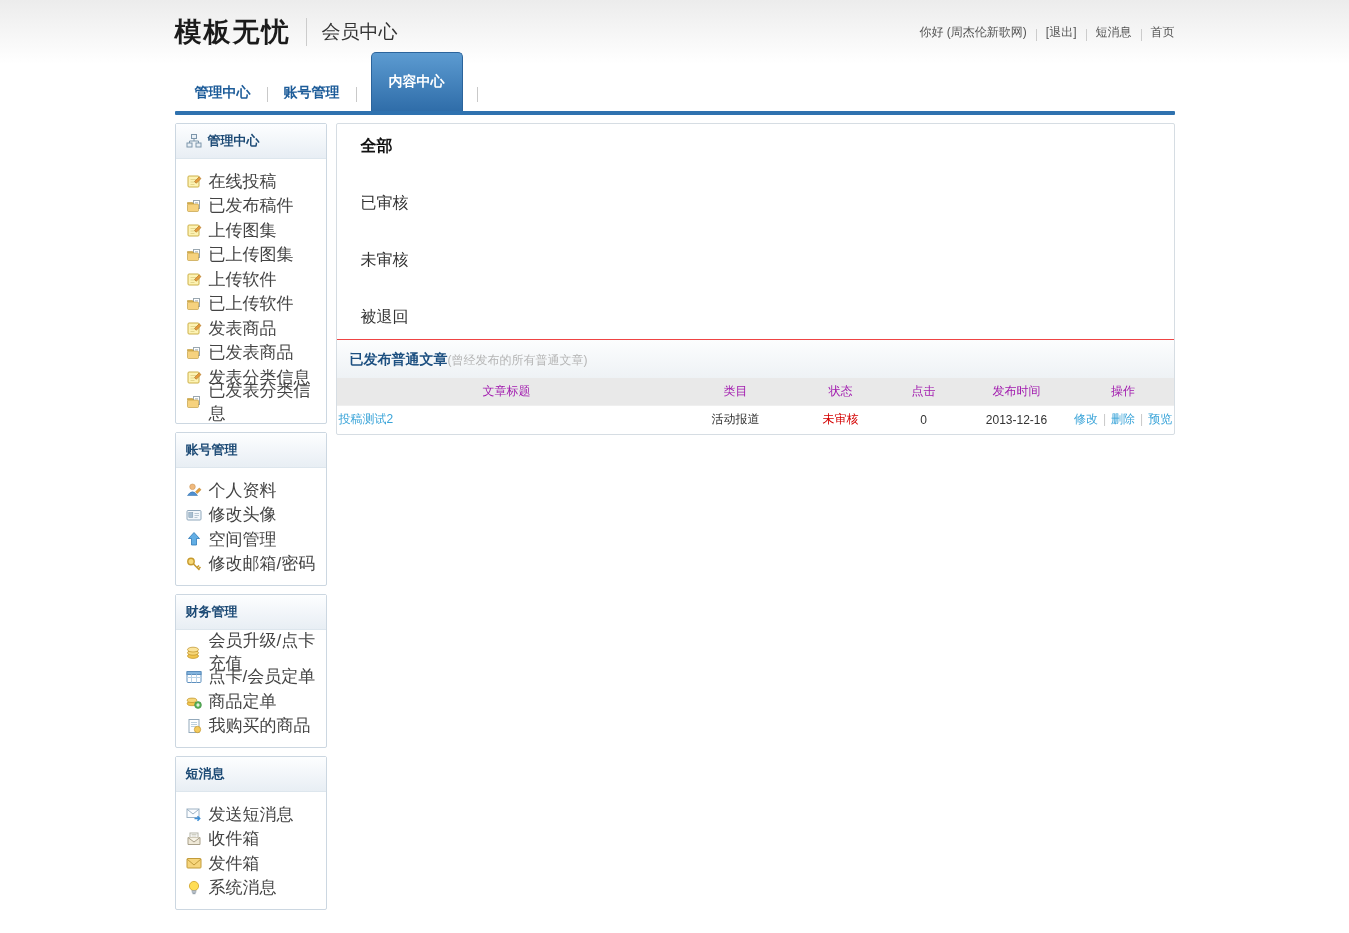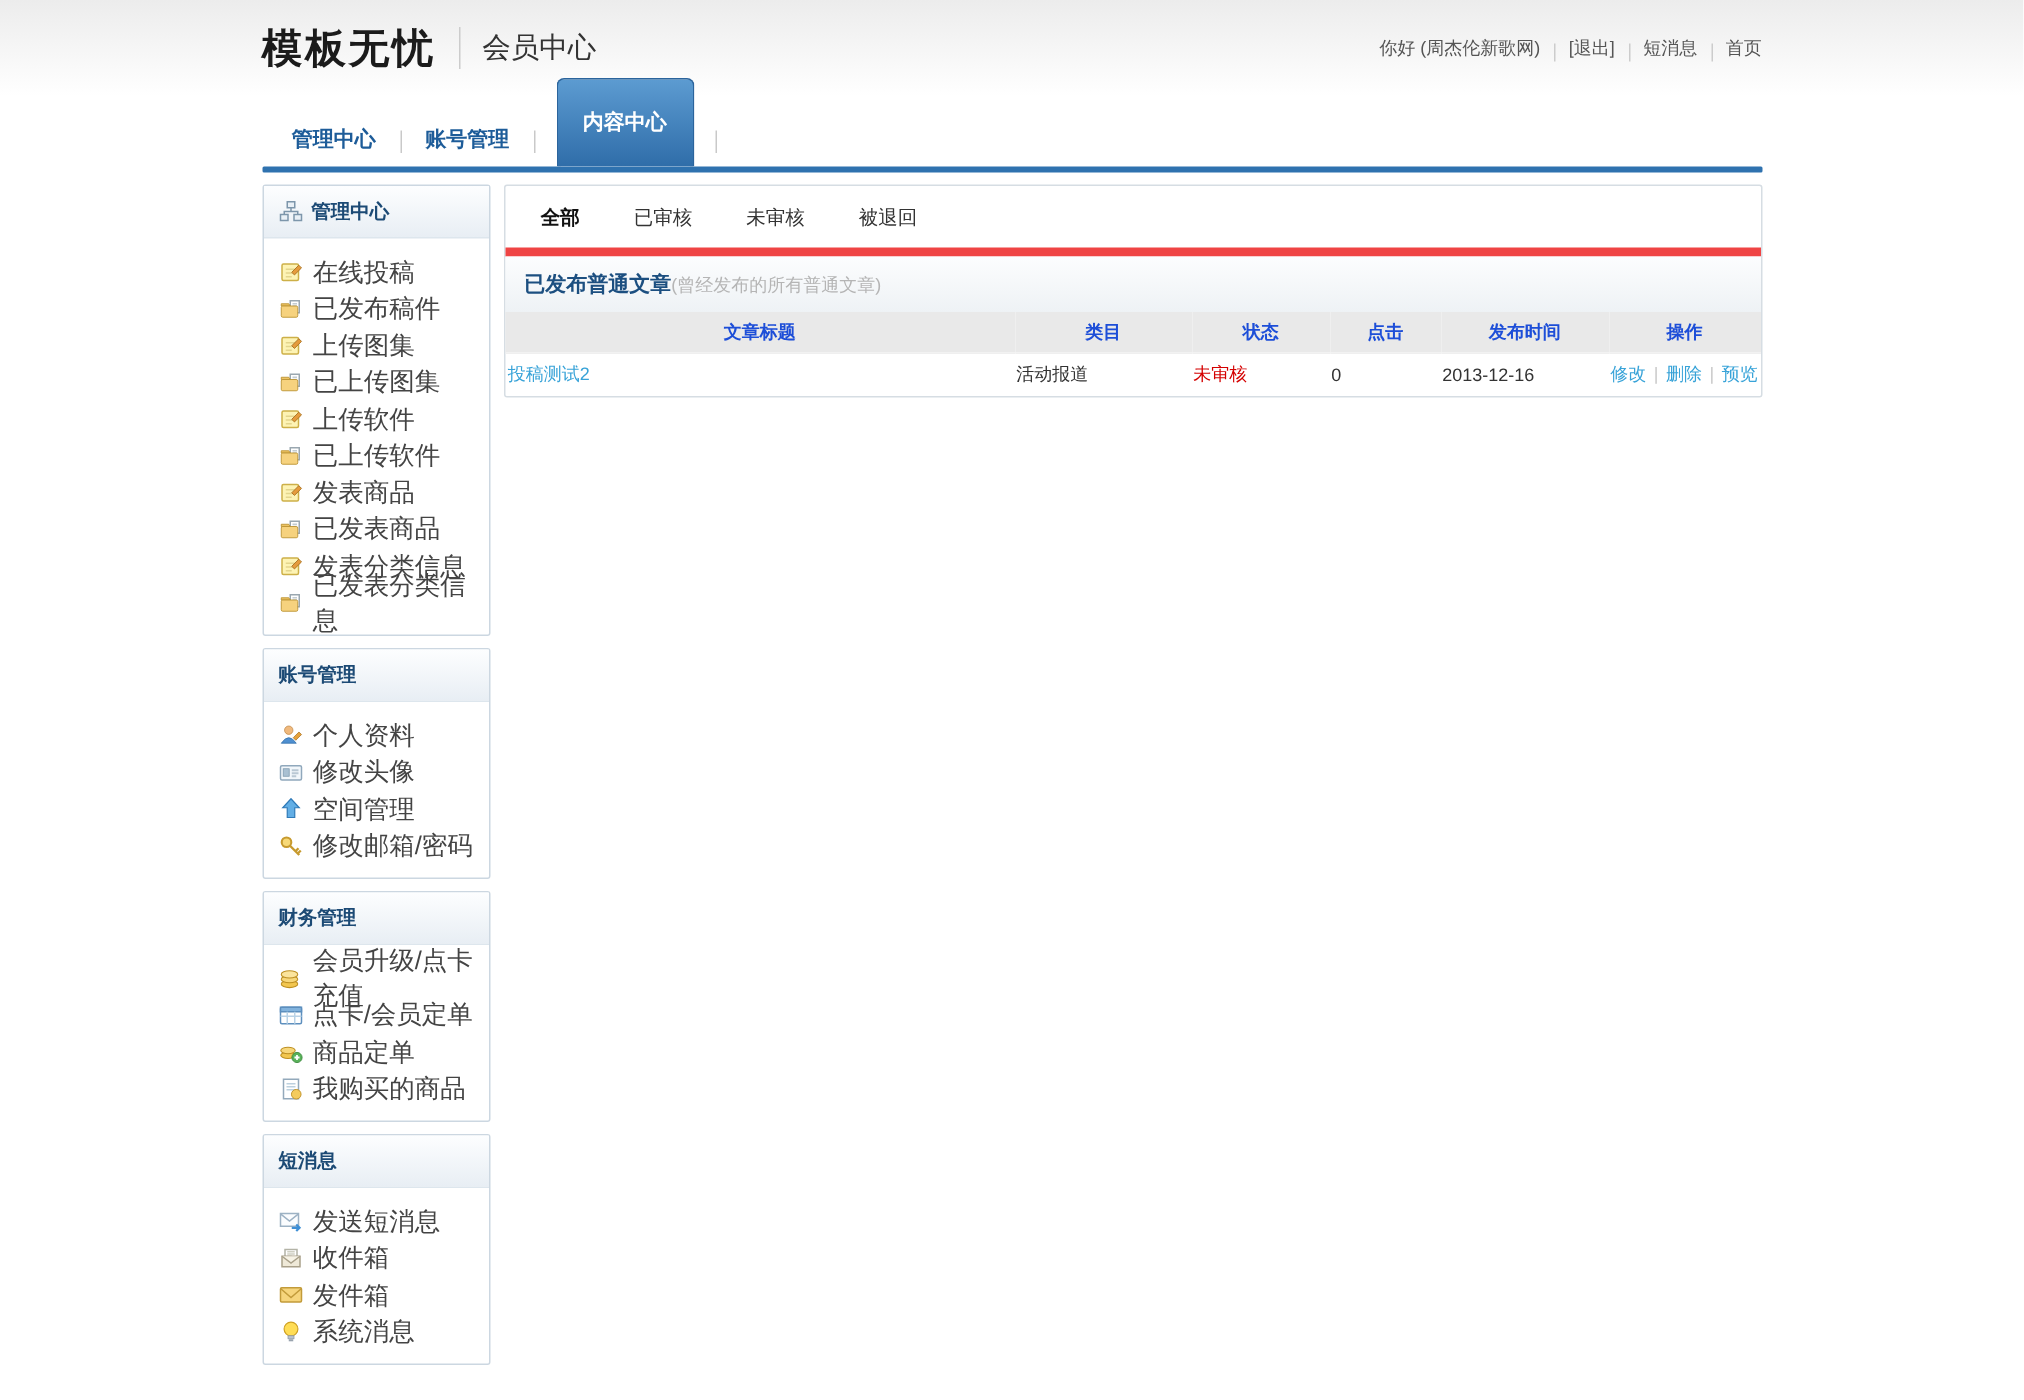--- a/index.html
+++ b/index.html
@@ -44,30 +44,30 @@
     padding:8px 10px; font-size:13px; font-weight:bold; color:#1c4a75;
     display:flex; align-items:center; gap:6px;
   }
   .side-list { list-style:none; margin:0; padding:10px 10px 9px; }
   .side-item { display:flex; align-items:center; gap:7px; height:24.5px; font-size:17px; color:#444; cursor:pointer; }
   .icon16 { width:16px; height:16px; flex:none; display:inline-block; }
   .icon16 svg, .icon14 svg { width:100%; height:100%; display:block; }
 
   
   .main-box { flex:1; border:1px solid #d6dde3; background:#fff; border-radius:2px; }
-  .filter-tabs { display:flex; gap:36px; padding:12px 24px 11px; border-bottom:6px solid #ef4444; font-size:13px; }
+  .filter-tabs { display:flex; gap:36px; padding:12px 24px 11px; border-bottom:1px solid #ef4444; font-size:16px;flex-direction:column; }
   .filter-tab { color:#333; text-decoration:none; cursor:pointer; }
   .filter-tab.active { font-weight:bold; color:#111; }
   .heading-bar { padding:10px 13px 9px; background:linear-gradient(#fcfdfe,#eef2f5); }
   .heading-title { font-size:14px; font-weight:bold; color:#1c4f80; }
   .heading-sub { font-size:12px; color:#b5b5b5; }
 
   table.articles { width:100%; border-collapse:collapse; font-size:12px; color:#333; }
-  table.articles thead th { background:#e9e9e9; font-weight:bold; height:27px; text-align:center; color:#1d4ed8; }
-  table.articles tbody td { height:29px; border-top:1px solid #efefef; }
+  table.articles thead th { background:#e9e9e9; font-weight:normal; height:27px; text-align:center; color:#a21caf; }
+  table.articles tbody td { height:29px; text-align:center; border-top:1px solid #efefef; }
   table.articles tbody tr.alt { background:#f8f8f8; }
   td.title-cell { text-align:left !important; padding-left:2px; }
   a.row-link { color:#38a3d8; text-decoration:none; cursor:pointer; }
   .status-cell { color:#d40000; }
   .action-sep { color:#c9c9c9; margin:0 5px; }
   .pagination { text-align:right; padding:14px 16px 22px; font-size:12px; color:#333; border-top:1px solid #ececec; }
 </style>
 </head>
 <body>
 

